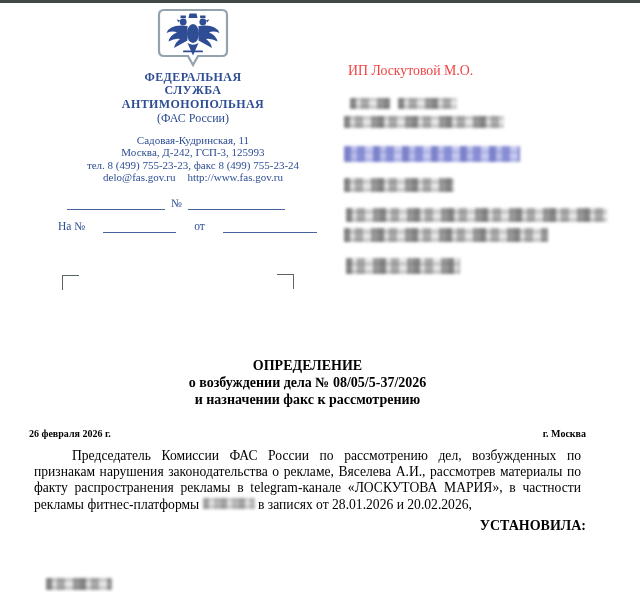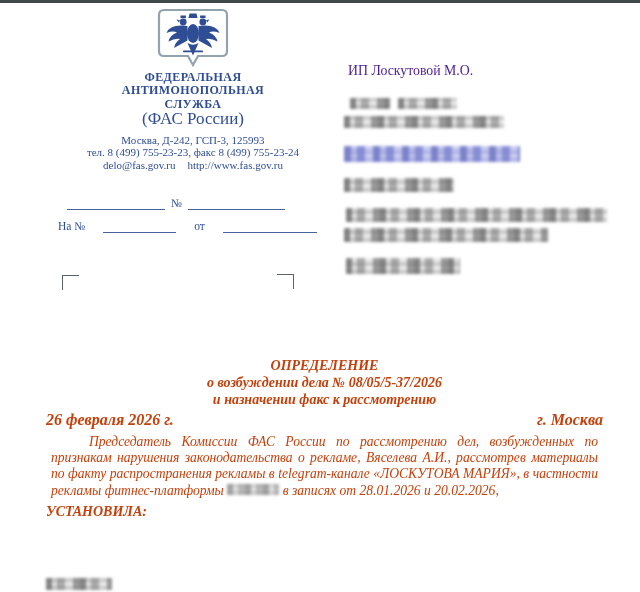--- a/index.html
+++ b/index.html
@@ -6,39 +6,39 @@
   .page {
     position:relative; width:640px; height:592px; overflow:hidden;
     background:#ffffff; font-family:"Liberation Serif", serif; color:#1c1c1c;
   }
   .top-edge { position:absolute; top:0; left:0; right:0; height:3px; background:#414948; }
 
   
   .left-col { position:absolute; left:38px; top:8px; width:310px; text-align:center; color:#2e4d94; }
   .emblem { display:block; margin:0 auto 3px auto; }
   .org-name { font-weight:bold; font-size:12px; line-height:13.4px; letter-spacing:0.4px; }
-  .org-sub  { font-size:17px; line-height:13px; margin-top:1px; }
+  .org-sub  { font-size:12px; line-height:13px; margin-top:1px; }
   .addr     { font-size:11px; line-height:12.2px; margin-top:9px; }
   .contact-row { display:flex; justify-content:center; gap:12px; font-size:11px; line-height:12.2px; }
 
   
   .ref-block { position:absolute; left:38px; width:310px; color:#2e4d94; font-size:11.5px; }
   .ref-row1 { top:196px; }
   .ref-row2 { top:219px;gap:12px; }
   .ref-row { display:flex; align-items:flex-end; }
   .rule { display:inline-block; height:13px; border-bottom:1px solid #46639c; }
   .ref-label { padding:0 6px; line-height:14px; }
 
   
   .corner { position:absolute; width:16px; height:14px; }
   .corner-left  { left:62px;  top:275px; border-top:1px solid #5a6468; border-left:1px solid #5a6468; }
   .corner-right { left:277px; top:274px; border-top:1px solid #5a6468; border-right:1px solid #5a6468; }
 
   
-  .recipient-name { position:absolute; left:348px; top:63px; font-size:13.8px; color:#4c1d95; }
+  .recipient-name { position:absolute; left:348px; top:63px; font-size:13.8px; color:#ef4444; }
 
   
   .redact {
     position:absolute; border-radius:1px;
     background:
       repeating-linear-gradient(90deg, rgba(108,108,108,.8) 0 6px, rgba(190,190,190,.35) 6px 11px, rgba(140,140,140,.7) 11px 19px, rgba(215,215,215,.3) 19px 27px, rgba(125,125,125,.75) 27px 34px),
       repeating-linear-gradient(0deg, rgba(150,150,150,.55) 0 4px, rgba(220,220,220,.4) 4px 8px);
     filter: blur(1.6px);
   }
   .redact-blue {
@@ -49,25 +49,25 @@
   }
   .redact-inline {
     display:inline-block; width:52px; height:11px; vertical-align:baseline; border-radius:1px;
     background:
       repeating-linear-gradient(90deg, rgba(130,130,130,.7) 0 6px, rgba(200,200,200,.4) 6px 11px, rgba(155,155,155,.65) 11px 18px),
       repeating-linear-gradient(0deg, rgba(160,160,160,.5) 0 4px, rgba(225,225,225,.4) 4px 8px);
     filter: blur(1.5px);
   }
 
   
-  .doc-body { position:absolute; left:46px; top:358px; width:557px; font-size:13.6px; line-height:16.3px; color:#c2410c;font-style:italic; }
+  .doc-body { position:absolute; left:29px; top:358px; width:557px; font-size:13.6px; line-height:16.3px; color:#000000; }
   .title-line { text-align:center; font-weight:bold; font-size:14px; line-height:16.8px; }
-  .dateline { display:flex; justify-content:space-between; font-weight:bold; font-size:16px; margin-top:4px; }
+  .dateline { display:flex; justify-content:space-between; font-weight:bold; font-size:10px; margin-top:18px; }
   .para { text-align:justify; text-indent:38px; margin:5px; }
-  .heading-center { text-align:left; font-weight:bold; font-size:14px; line-height:16.5px; }
+  .heading-center { text-align:right; font-weight:bold; font-size:14px; line-height:16.5px; }
 </style>
 </head>
 <body>
 
 <div class="page">
   <div class="top-edge"></div>
 
   <div class="left-col">
     <svg class="emblem" width="74" height="60" viewBox="0 0 74 60">
       <path d="M8 2 h58 q5 0 5 5 v36 q0 5 -5 5 H42 l-5 9 -5 -9 H8 q-5 0 -5 -5 V7 q0 -5 5 -5 z" fill="#ffffff" stroke="#93a3ae" stroke-width="2.2"></path>
@@ -80,24 +80,25 @@
         <path d="M24 12.2 l-3.4 -0.8 2.2 3 z"></path>
         <path d="M50 12.2 l3.4 -0.8 -2.2 3 z"></path>
         <ellipse cx="37" cy="25.5" rx="6" ry="9.5"></ellipse>
         <path d="M31.5 18 Q14 15.5 10.5 25 Q17 22.5 21 24.5 Q14 27 12.5 33.5 Q19 30 24 31 Q19 34.5 18 40 Q26 35.5 31.5 32.5 z"></path>
         <path d="M42.5 18 Q60 15.5 63.5 25 Q57 22.5 53 24.5 Q60 27 61.5 33.5 Q55 30 50 31 Q55 34.5 56 40 Q48 35.5 42.5 32.5 z"></path>
         <path d="M31.5 35 L37 47.5 L42.5 35 Q37 38.5 31.5 35 z"></path>
         <rect x="27" y="42.5" width="20" height="1.8" rx="0.9"></rect>
       </g>
     </svg>
     <div class="org-name">ФЕДЕРАЛЬНАЯ</div>
+    <div class="org-name">СЛУЖБА</div>
     <div class="org-name">АНТИМОНОПОЛЬНАЯ</div>
-    <div class="org-name">СЛУЖБА</div>
     <div class="org-sub">(ФАС России)</div>
     <div class="addr">
+      <div>Садовая-Кудринская, 11</div>
       <div>Москва, Д-242, ГСП-3, 125993</div>
       <div>тел. 8 (499) 755-23-23, факс 8 (499) 755-23-24</div>
       <div class="contact-row">
         <span>delo@fas.gov.ru</span>
         <span>http://www.fas.gov.ru</span>
       </div>
     </div>
   </div>
 
   <div class="ref-block ref-row ref-row1" style="position:absolute;">

